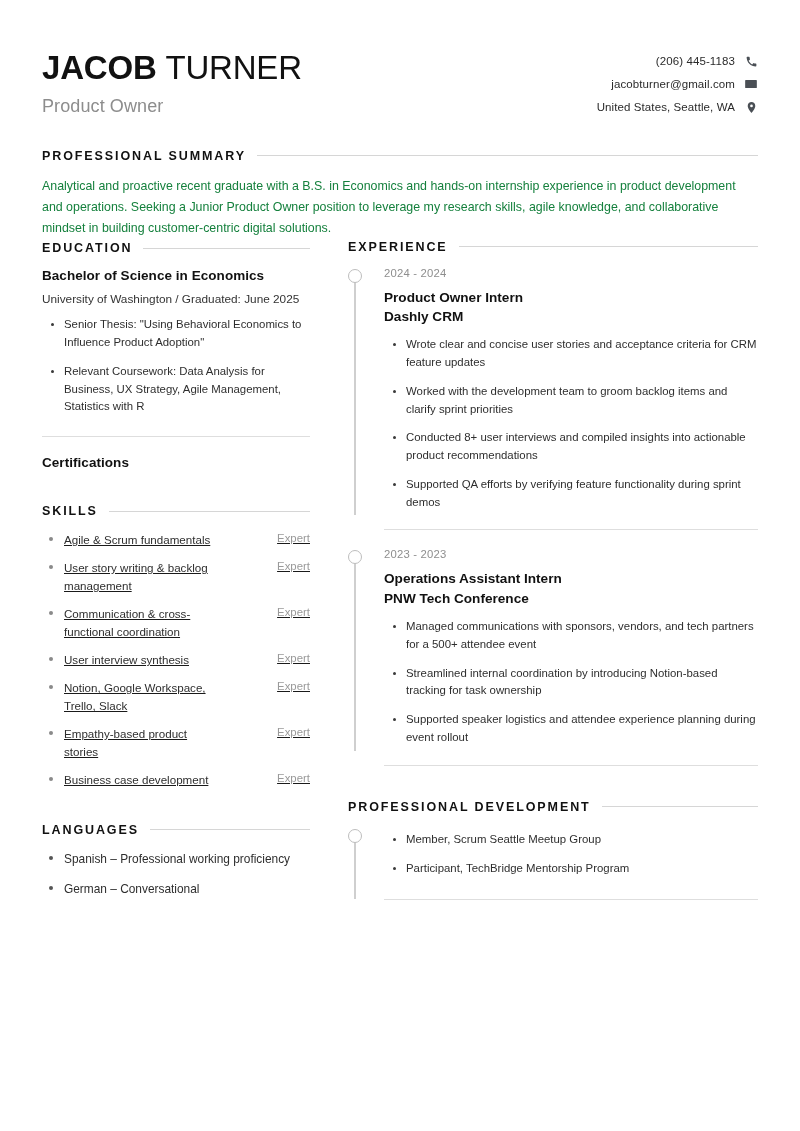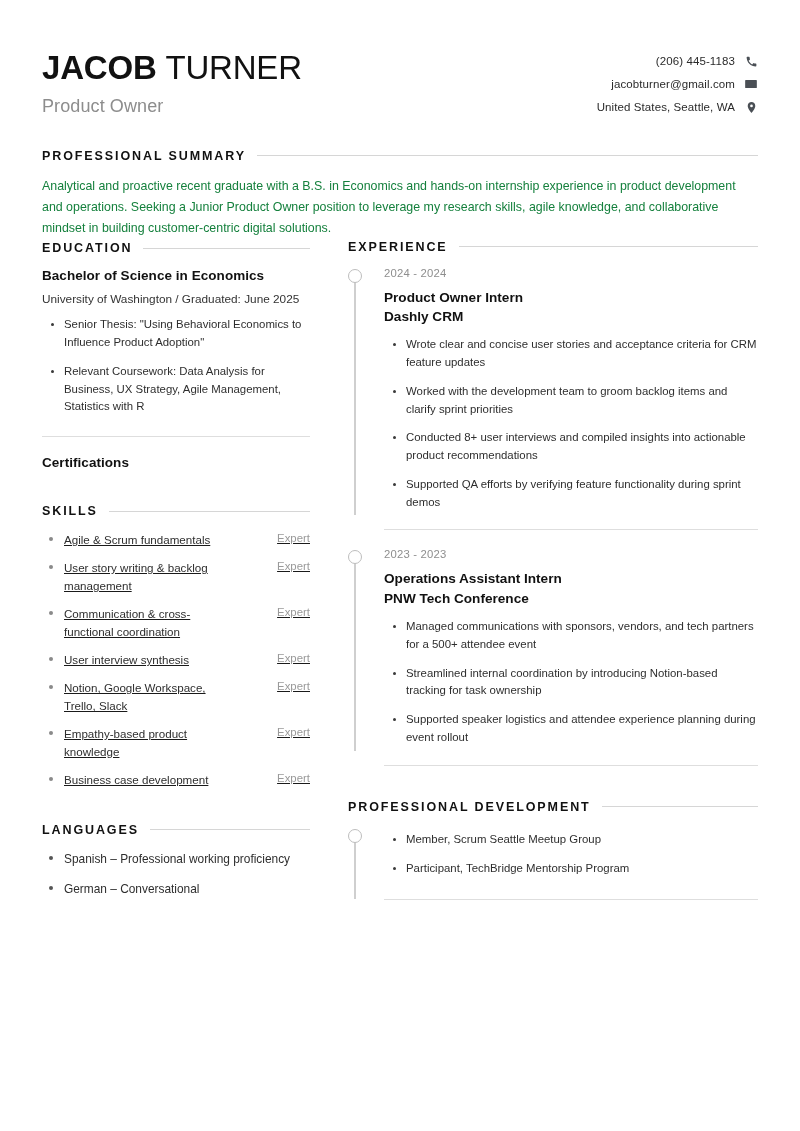--- a/index.html
+++ b/index.html
@@ -356,21 +356,21 @@
           </li>
           <li>
             <span class="skill-name">User interview synthesis</span>
             <span class="skill-level">Expert</span>
           </li>
           <li>
             <span class="skill-name">Notion, Google Workspace, Trello, Slack</span>
             <span class="skill-level">Expert</span>
           </li>
           <li>
-            <span class="skill-name">Empathy-based product knowledge</span>
+            <span class="skill-name">Empathy-based product stories</span>
             <span class="skill-level">Expert</span>
           </li>
           <li>
             <span class="skill-name">Business case development</span>
             <span class="skill-level">Expert</span>
           </li>
         </ul>
       </div>
 
       <div class="block" style="margin-top:34px;">

